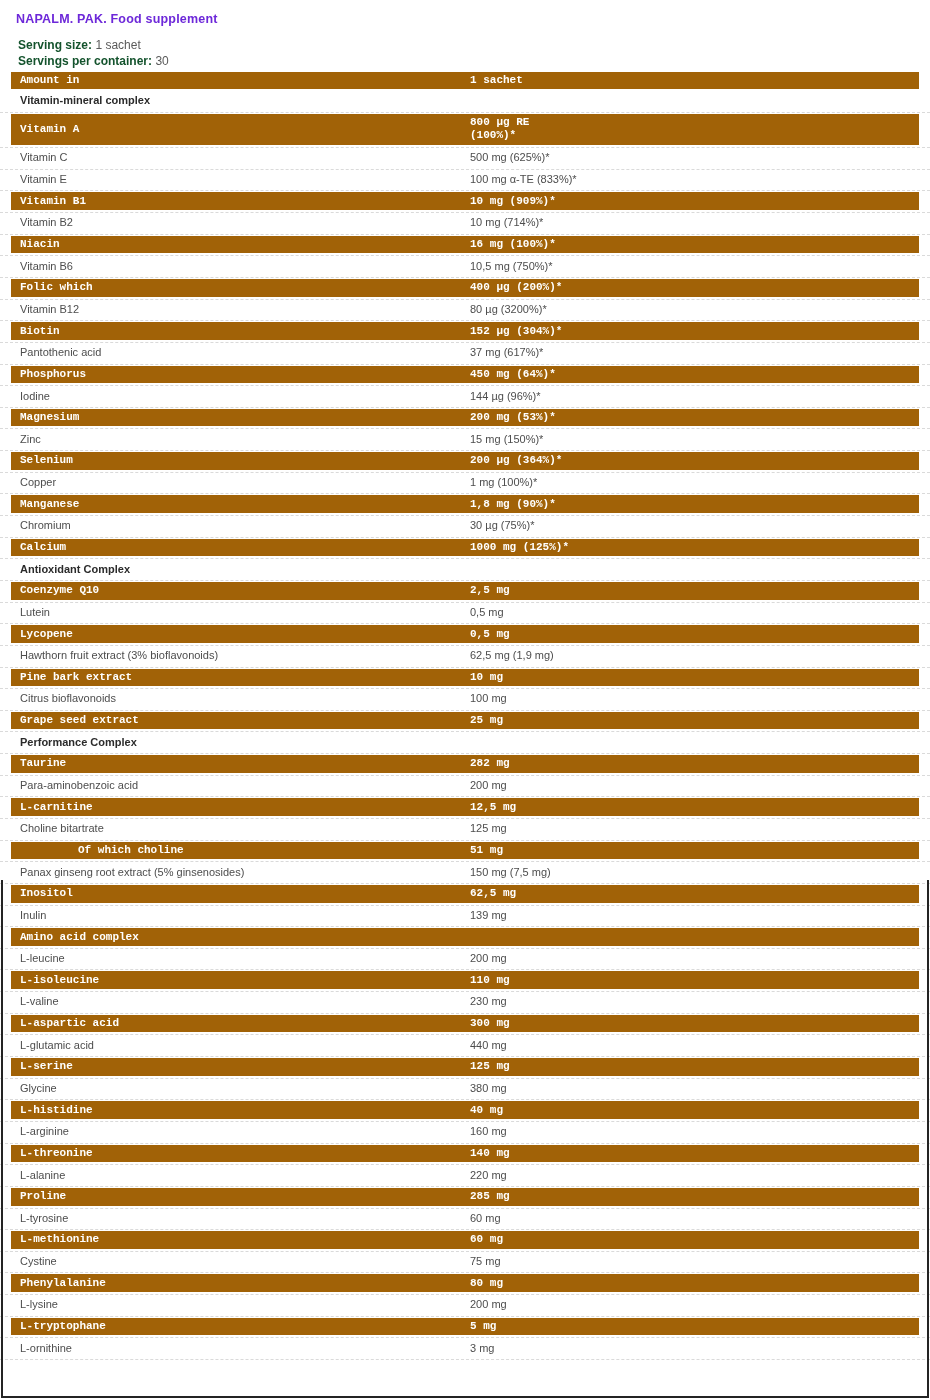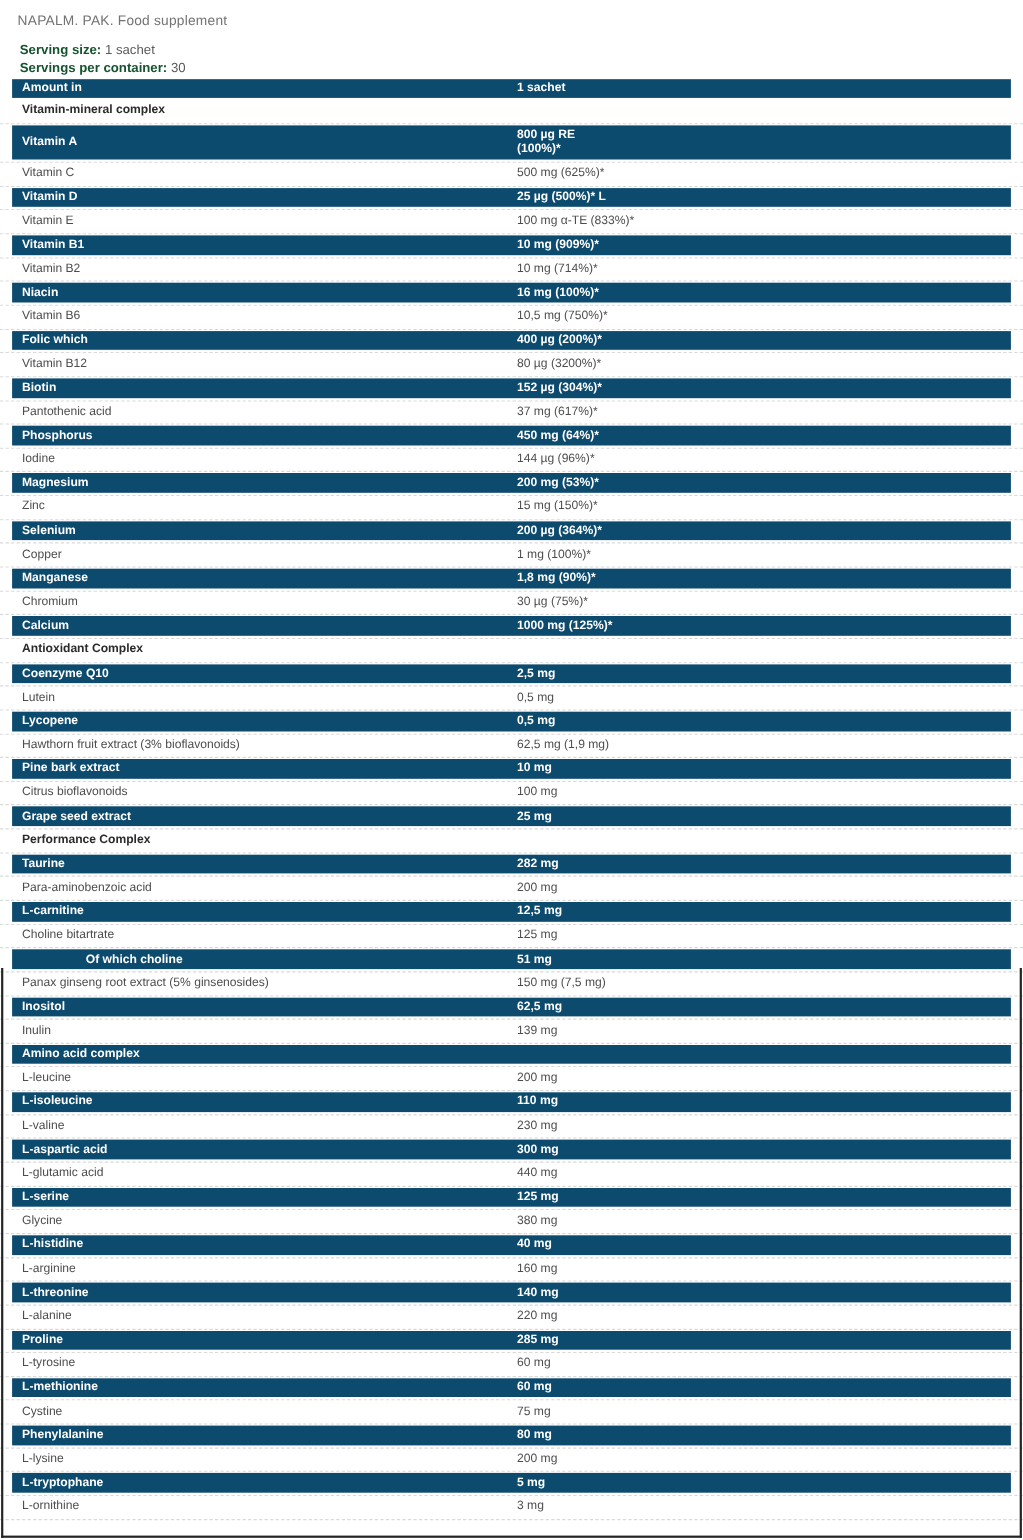--- a/index.html
+++ b/index.html
@@ -6,39 +6,39 @@
   body{
     width:930px;height:1400px;
     background:#ffffff;
     font-family:"Liberation Sans", sans-serif;
     color:#4d4d4d;
     position:relative;
     overflow:hidden;
   }
   .top{padding:12px 16px 0 16px;}
   .title{
-    font-size:12.5px;font-weight:400;color:#737373;
+    font-size:12.5px;font-weight:700;color:#6d28d9;
     letter-spacing:.2px;margin:0 0 11px 0;line-height:15px;
   }
   .meta-line{font-size:12px;line-height:15.5px;color:#5a5a5a;padding-left:2px;}
   .meta-line .lbl{font-weight:700;color:#14532d;}
   .table{margin-top:2px;}
   .row{
     position:relative;height:21.65px;box-sizing:border-box;
     border-bottom:1px dashed #dadada;
   }
   .row.hdr{height:20px;border-bottom:none;}
   .row.tall{height:35.5px;}
   .bar{
     position:absolute;left:11px;right:11px;top:1px;bottom:2px;
     display:flex;align-items:center;
     font-size:11px;line-height:13px;
   }
   .shaded .bar,.section-shaded .bar,.hdr .bar{
-    background:#0c4a6e;color:#ffffff;font-weight:700;
+    background:#a16207;color:#ffffff;font-weight:700;font-family:Liberation Mono, monospace;
   }
   .plain .bar{color:#4d4d4d;font-weight:400;}
   .section .bar{color:#2b2b2b;font-weight:700;}
   .section-shaded .bar{font-weight:700;}
   .label{
     box-sizing:border-box;width:459px;padding-left:9px;
     flex:0 0 auto;white-space:nowrap;overflow:hidden;
   }
   .indent .label{padding-left:67px;}
   .value{white-space:pre-line;}
@@ -80,26 +80,20 @@
           <span class="value">800 µg RE
 (100%)*</span>
         </div>
       </div>
       <div class="row plain">
         <div class="bar">
           <span class="label">Vitamin C</span>
           <span class="value">500 mg (625%)*</span>
         </div>
       </div>
-      <div class="row shaded">
-        <div class="bar">
-          <span class="label">Vitamin D</span>
-          <span class="value">25 µg (500%)* L</span>
-        </div>
-      </div>
       <div class="row plain">
         <div class="bar">
           <span class="label">Vitamin E</span>
           <span class="value">100 mg α-TE (833%)*</span>
         </div>
       </div>
       <div class="row shaded">
         <div class="bar">
           <span class="label">Vitamin B1</span>
           <span class="value">10 mg (909%)*</span>

